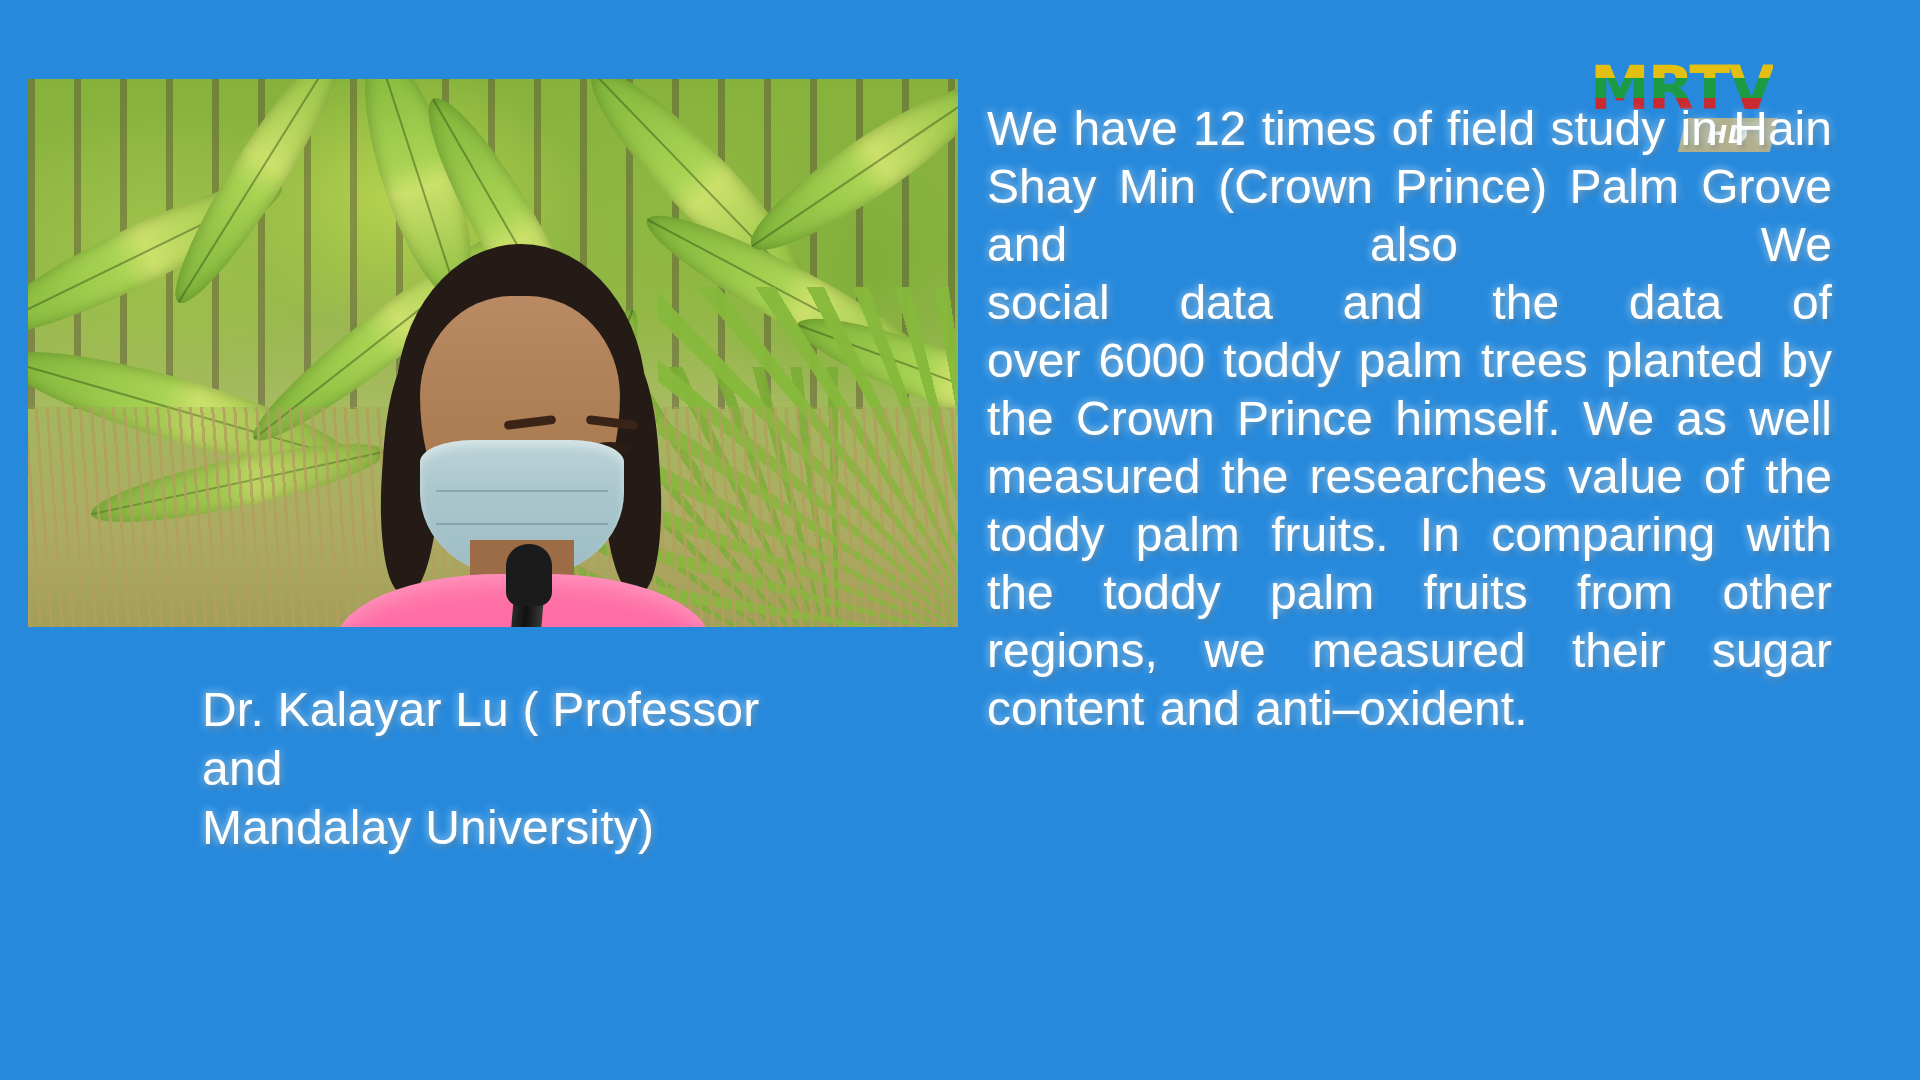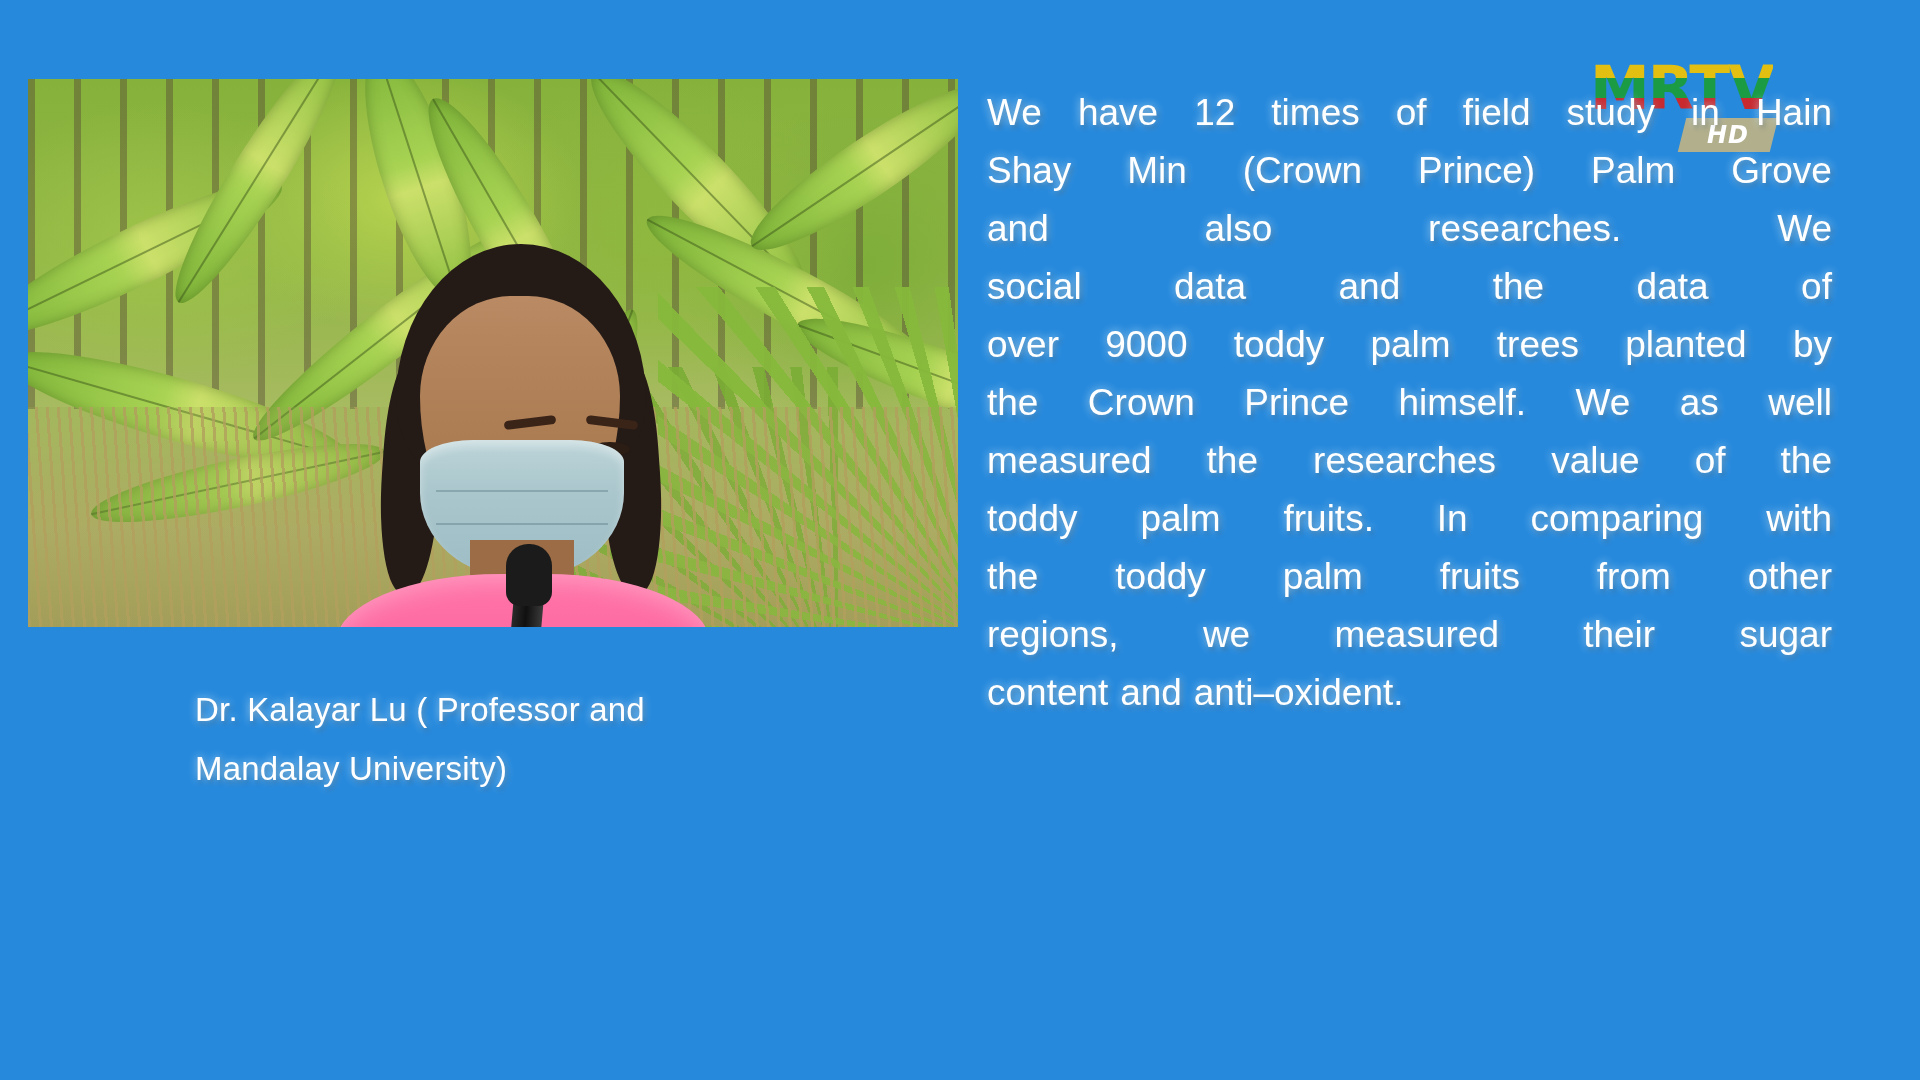--- a/index.html
+++ b/index.html
@@ -191,33 +191,33 @@
   
   .caption, .speech {
     color: #ffffff;
     font-family: "Liberation Sans", "DejaVu Sans", sans-serif;
     font-weight: 400;
     text-shadow: 0 0 9px rgba(200,235,255,.85), 2px 3px 5px rgba(0,0,0,.28);
     -webkit-font-smoothing: antialiased;
   }
   .caption {
     position: absolute;
-    left: 195px;
+    left: 202px;
     top: 680px;
     width: 620px;
-    font-size: 33px;
+    font-size: 48px;
     line-height: 59px;
     letter-spacing: .2px;
   }
   .speech {
     position: absolute;
     left: 987px;
-    top: 84px;
+    top: 100px;
     width: 845px;
-    font-size: 37px;
+    font-size: 48px;
     line-height: 58px;
   }
   .speech .line {
     display: flex;
     justify-content: space-between;
     white-space: nowrap;
   }
   .speech .line.last { justify-content: flex-start; text-align: right; }
   .speech .line.last > span { margin-right: .32em; }
 </style>
@@ -298,34 +298,33 @@
         <span>Shay</span>
         <span>Min</span>
         <span>(Crown</span>
         <span>Prince)</span>
         <span>Palm</span>
         <span>Grove</span>
       </div>
     <div class="line">
         <span>and</span>
         <span>also</span>
-        <span>researches.</span>
         <span>We</span>
       </div>
     <div class="line">
         <span>social</span>
         <span>data</span>
         <span>and</span>
         <span>the</span>
         <span>data</span>
         <span>of</span>
       </div>
     <div class="line">
         <span>over</span>
-        <span>9000</span>
+        <span>6000</span>
         <span>toddy</span>
         <span>palm</span>
         <span>trees</span>
         <span>planted</span>
         <span>by</span>
       </div>
     <div class="line">
         <span>the</span>
         <span>Crown</span>
         <span>Prince</span>

